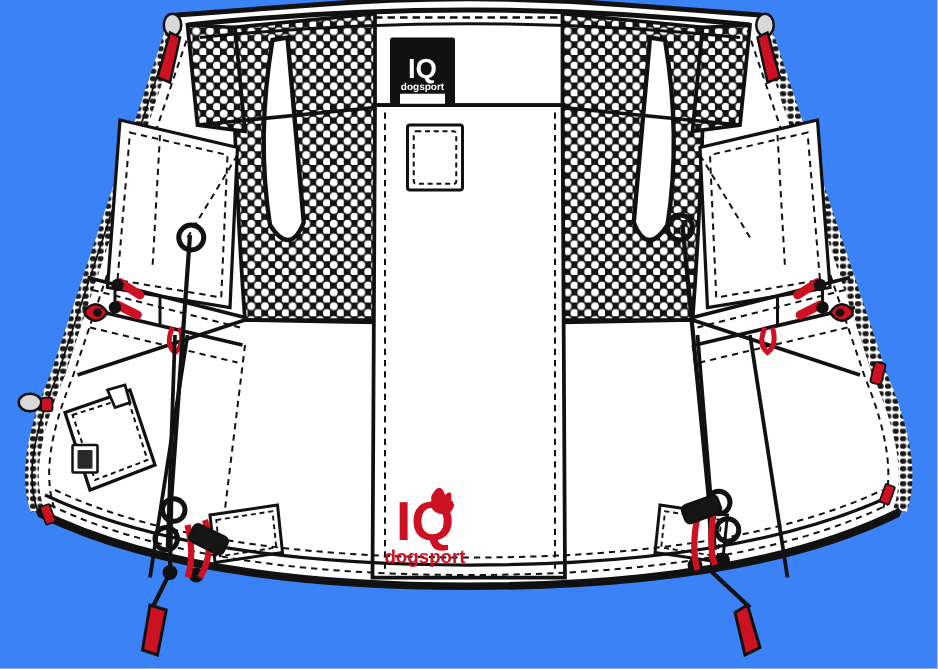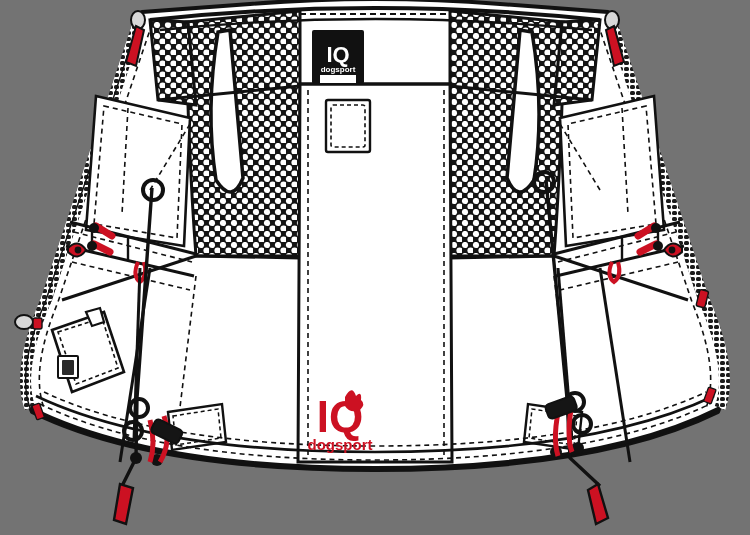--- a/index.html
+++ b/index.html
@@ -1,18 +1,18 @@
 <!DOCTYPE html>
 <html><head>
 <meta charset="utf-8">
 <style>
   html,body{margin:0;padding:0;background:#ffffff;}
   body{width:750px;height:535px;overflow:hidden;
        font-family:"Liberation Sans",sans-serif;}
-  #stage{position:relative;width:750px;height:535px;background:#737373;text-align:right;}
+  #stage{position:relative;width:750px;height:535px;background:#3b82f6;text-align:right;}
   svg.flat{position:absolute;top:0;left:0;width:750px;height:535px;display:block;}
   .neck-label-text{font-family:"Liberation Sans",sans-serif;font-weight:bold;}
 </style>
 </head>
 <body>
 
 <div id="stage">
 
   <svg class="flat" viewBox="0 0 750 535">
     <defs>

